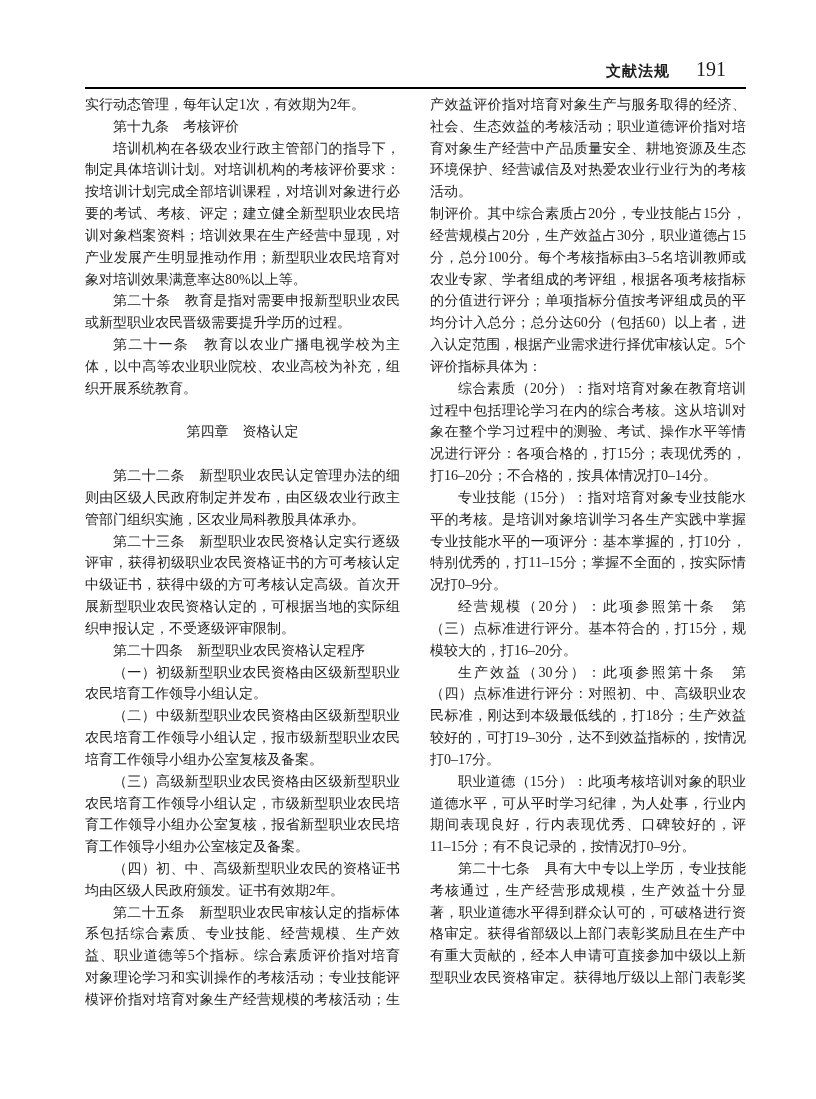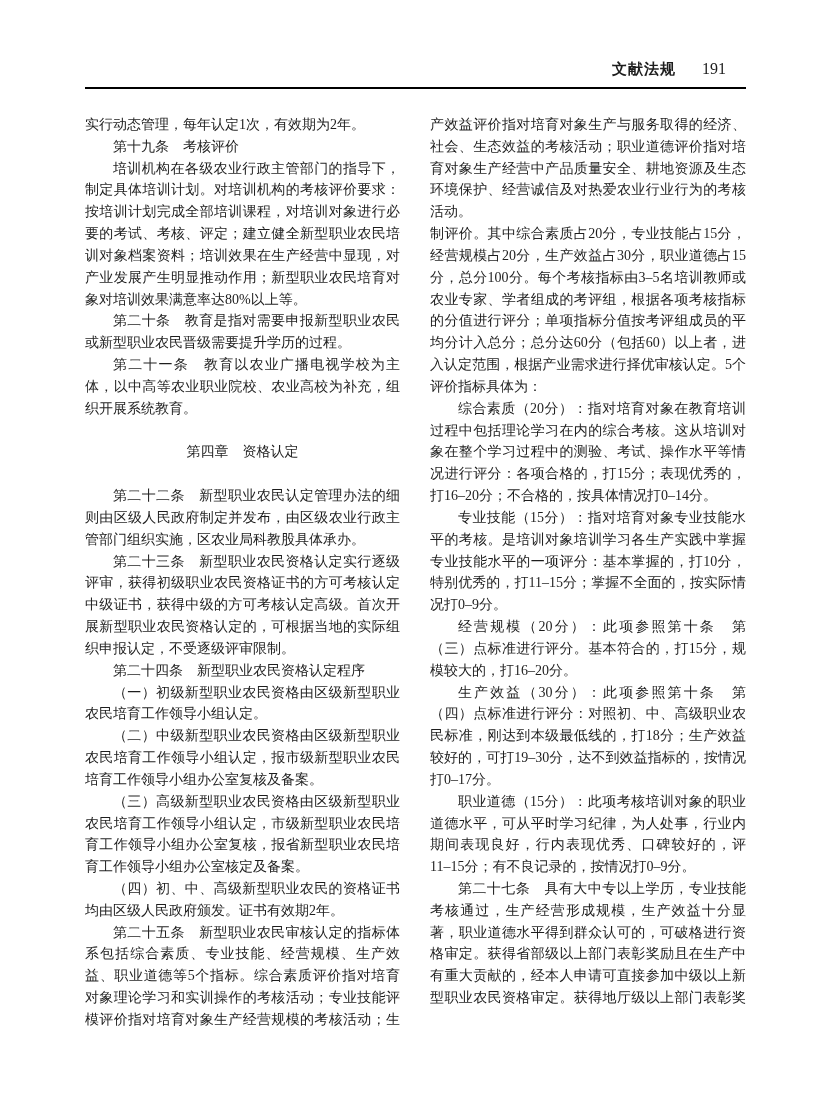--- a/index.html
+++ b/index.html
@@ -22,39 +22,38 @@
     white-space:nowrap;
   }
   .section-title{
     font-family:"Liberation Sans","DejaVu Sans",sans-serif;
     font-weight:700;
     letter-spacing:1px;
   }
   .page-num{
     margin-left:26px;
     font-family:"Liberation Serif","DejaVu Serif",serif;
-    font-size:16px;
+    font-size:20px;
   }
   .rule{
     position:absolute;
     left:85px;top:87px;
     width:661px;height:2px;
     background:#000;
   }
   .columns{
     position:absolute;
     top:94px;left:85px;
     width:661px;
     display:flex;
     gap:30px;
   }
   .col{
     width:315px;
     font-size:14px;
-    margin-top:20px;
   }
   .col-right{width:316px;}
   .line{
     height:21.84px;
     line-height:21.84px;
     white-space:nowrap;
     overflow:visible;
   }
   .line b{
     font-family:"Liberation Sans","DejaVu Sans",sans-serif;

